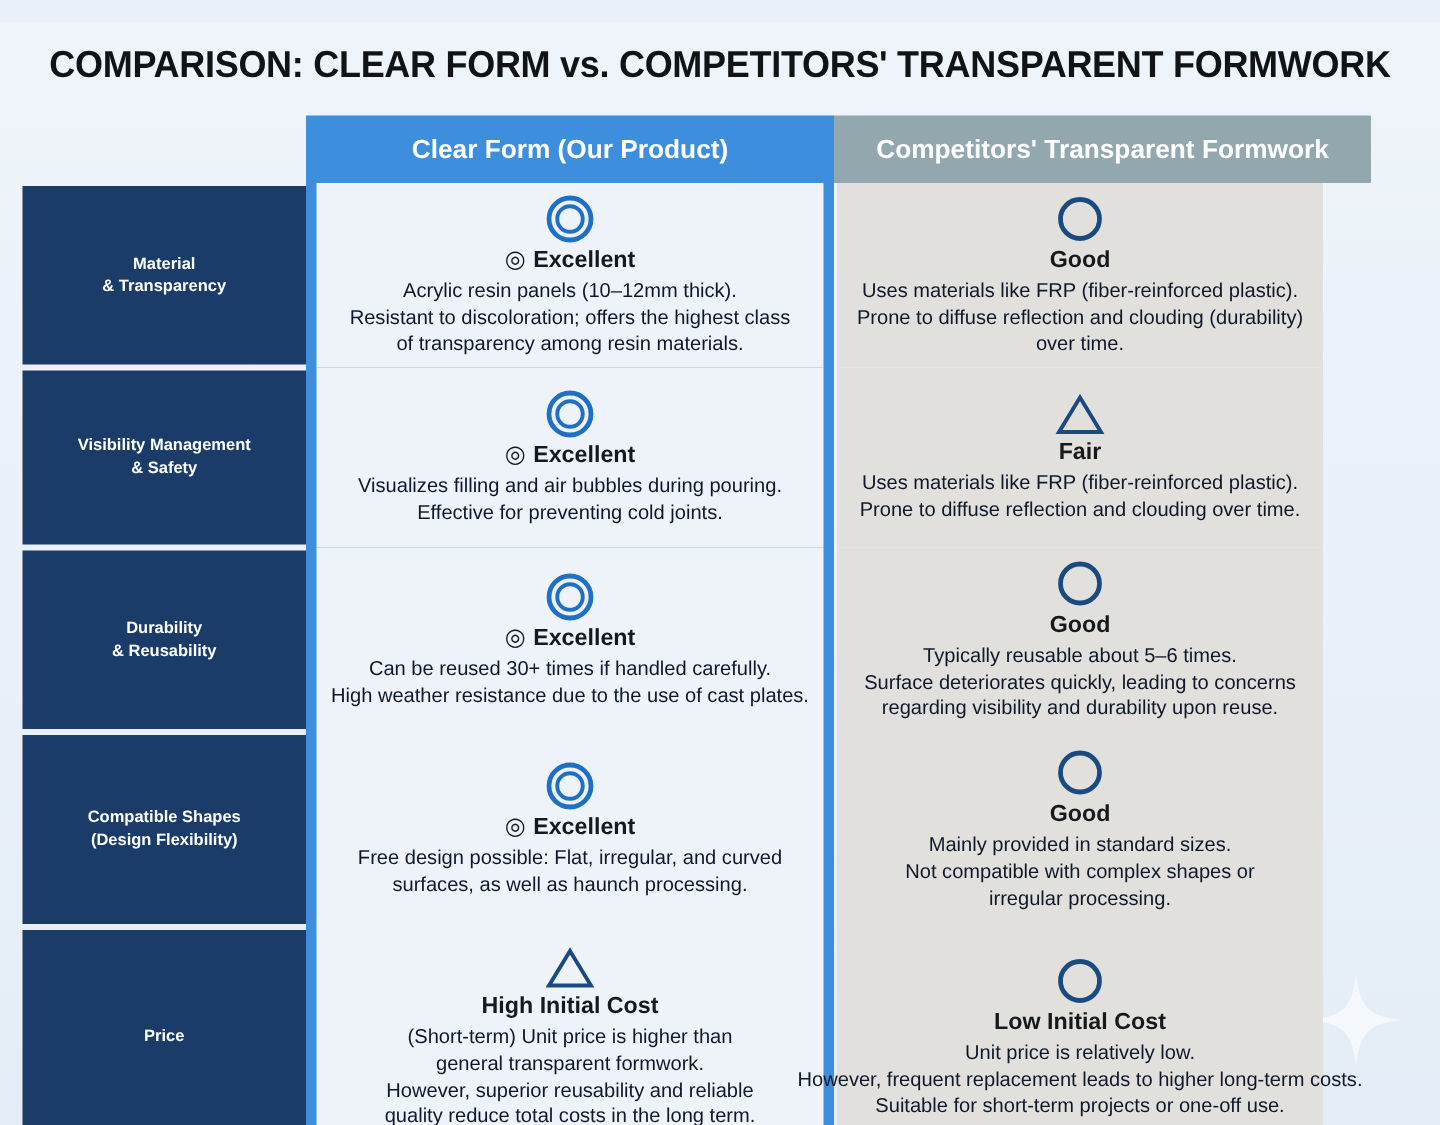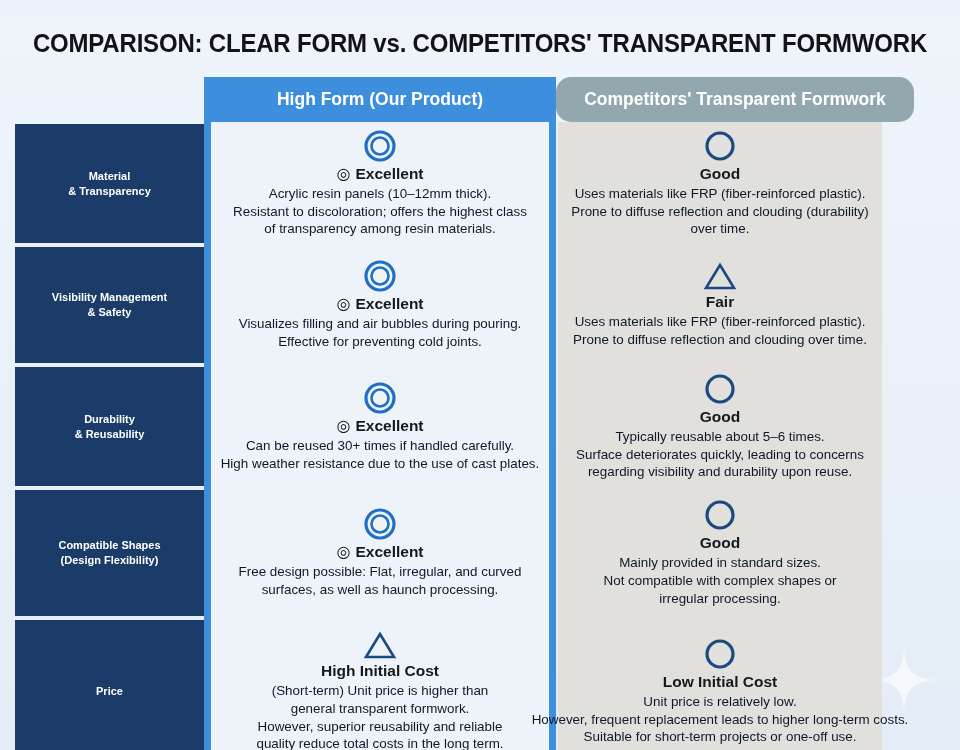--- a/index.html
+++ b/index.html
@@ -14,21 +14,21 @@
   .title{
     position:absolute;left:0;top:14px;width:960px;text-align:center;
     font-size:25px;font-weight:bold;letter-spacing:-.2px;color:#111315;
     font-family:"Liberation Sans","DejaVu Sans",sans-serif;
     transform:scaleX(.96);transform-origin:center top;white-space:nowrap;
   }
   .grid{position:absolute;left:0;top:62px;width:960px;height:688px;}
   .hdr{position:absolute;top:0;height:45px;display:flex;align-items:center;justify-content:center;
        color:#fff;font-size:17.5px;font-weight:bold;}
   .hdr-a{left:204px;width:352px;background:#3d8fdd;}
-  .hdr-b{left:556px;width:358px;background:#93a8ae;border-radius:15px;}
+  .hdr-b{left:556px;width:358px;background:#93a8ae;}
   .col-accent{position:absolute;left:204px;top:45px;width:352px;height:643px;background:#3d8fdd;}
   .row{position:absolute;left:0;right:0;}
   .lbl{
     position:absolute;left:15px;width:189px;top:2px;bottom:2px;
     background:#1b3c68;color:#fff;display:flex;align-items:center;justify-content:center;
     text-align:center;font-size:11px;font-weight:bold;line-height:1.35;padding:0 8px;box-sizing:border-box;
   }
   .cell{position:absolute;top:0;bottom:0;display:flex;flex-direction:column;align-items:center;
         justify-content:center;text-align:center;box-sizing:border-box;padding:6px 12px;}
   .cell-a{left:211px;width:338px;background:#eef3fa;}
@@ -47,21 +47,21 @@
 
   <svg class="sparkle" viewBox="0 0 64 64">
     <path d="M32 2 C35 24 40 29 62 32 C40 35 35 40 32 62 C29 40 24 35 2 32 C24 29 29 24 32 2 Z" fill="#ffffff" opacity="0.75"></path>
   </svg>
 
   <div class="title">COMPARISON: CLEAR FORM vs. COMPETITORS' TRANSPARENT FORMWORK</div>
 
   <div class="grid">
     <div class="col-accent"></div>
 
-    <div class="hdr hdr-a">High Form (Our Product)</div>
+    <div class="hdr hdr-a">Clear Form (Our Product)</div>
     <div class="hdr hdr-b">Competitors' Transparent Formwork</div>
 
     <div id="rows-host">
         <div class="row" style="top: 45px; height: 123px;">
           <div class="lbl">Material<br>&amp; Transparency</div>
           <div class="cell cell-a">
             <span class="mark">
               <svg width="34" height="34" viewBox="0 0 34 34">
                 <circle cx="17" cy="17" r="14" fill="none" stroke="#1f6fc4" stroke-width="3.2"></circle>
                 <circle cx="17" cy="17" r="8.5" fill="none" stroke="#1f6fc4" stroke-width="2.6"></circle>

